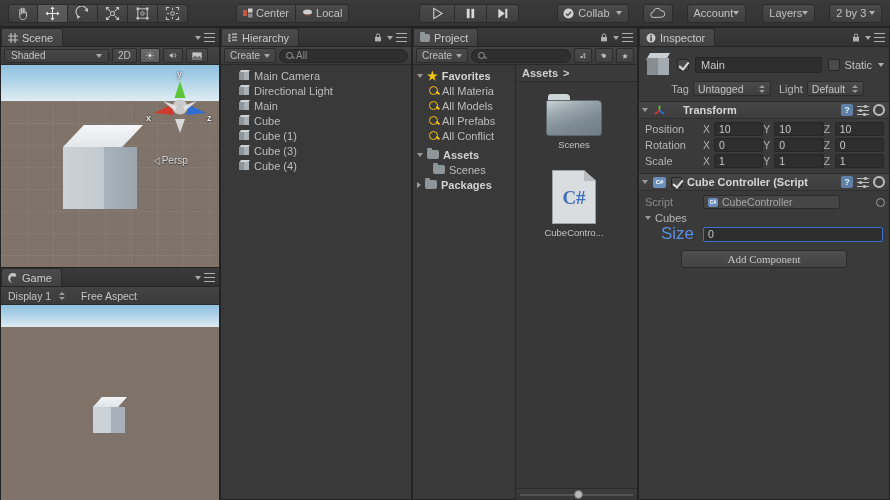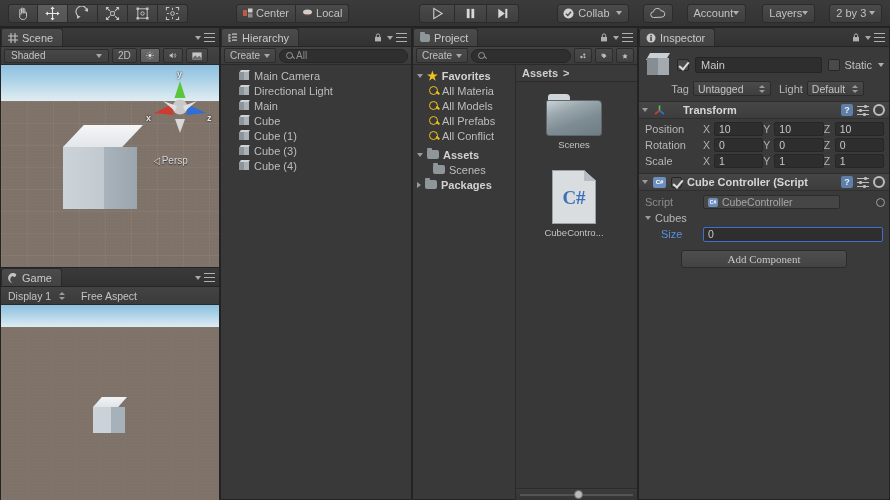--- a/index.html
+++ b/index.html
@@ -195,21 +195,21 @@
     display:flex;align-items:center;padding:0 4px;color:#c7c7c7;font-size:10.5px;}
 
   .scripticon{width:13px;height:11px;background:#6c8fbe;border-radius:2px;color:#fff;font-size:6px;
     display:flex;align-items:center;justify-content:center;font-weight:bold;flex:none;}
   .objfield{flex:1;height:14px;background:#464646;border:1px solid #2c2c2c;border-radius:2px;
     display:flex;align-items:center;gap:4px;padding:0 4px;color:#a6a6a6;font-size:10.5px;}
   .radio{width:9px;height:9px;border:1.4px solid #a0a0a0;border-radius:50%;flex:none;margin-left:4px;}
 
   .sizefield{flex:1;height:15px;background:#2e2e2e;border:1px solid #3c6fd0;border-radius:2px;
     display:flex;align-items:center;padding:0 4px;color:#c7c7c7;font-size:10.5px;}
-  .sizelabel{color:#5b8fe0;font-size:11px;}
+  .sizelabel{color:#5b8fe0;font-size:17px;}
 
   .addcomp{height:18px;background:linear-gradient(#4e4e4e,#434343);border:1px solid #2b2b2b;border-radius:3px;
     display:flex;align-items:center;justify-content:center;color:#c8c8c8;font-size:11px;}
 
   .zoomslider{position:absolute;height:13px;background:linear-gradient(#3c3c3c,#343434);
     border-top:1px solid #2b2b2b;display:flex;align-items:center;}
   .zoomtrack{flex:1;height:2px;background:#545454;margin:0 4px;position:relative;}
   .zoomknob{position:absolute;top:-4px;width:9px;height:9px;border-radius:50%;background:#b9b9b9;border:1px solid #6a6a6a;}
 </style>
 </head>

